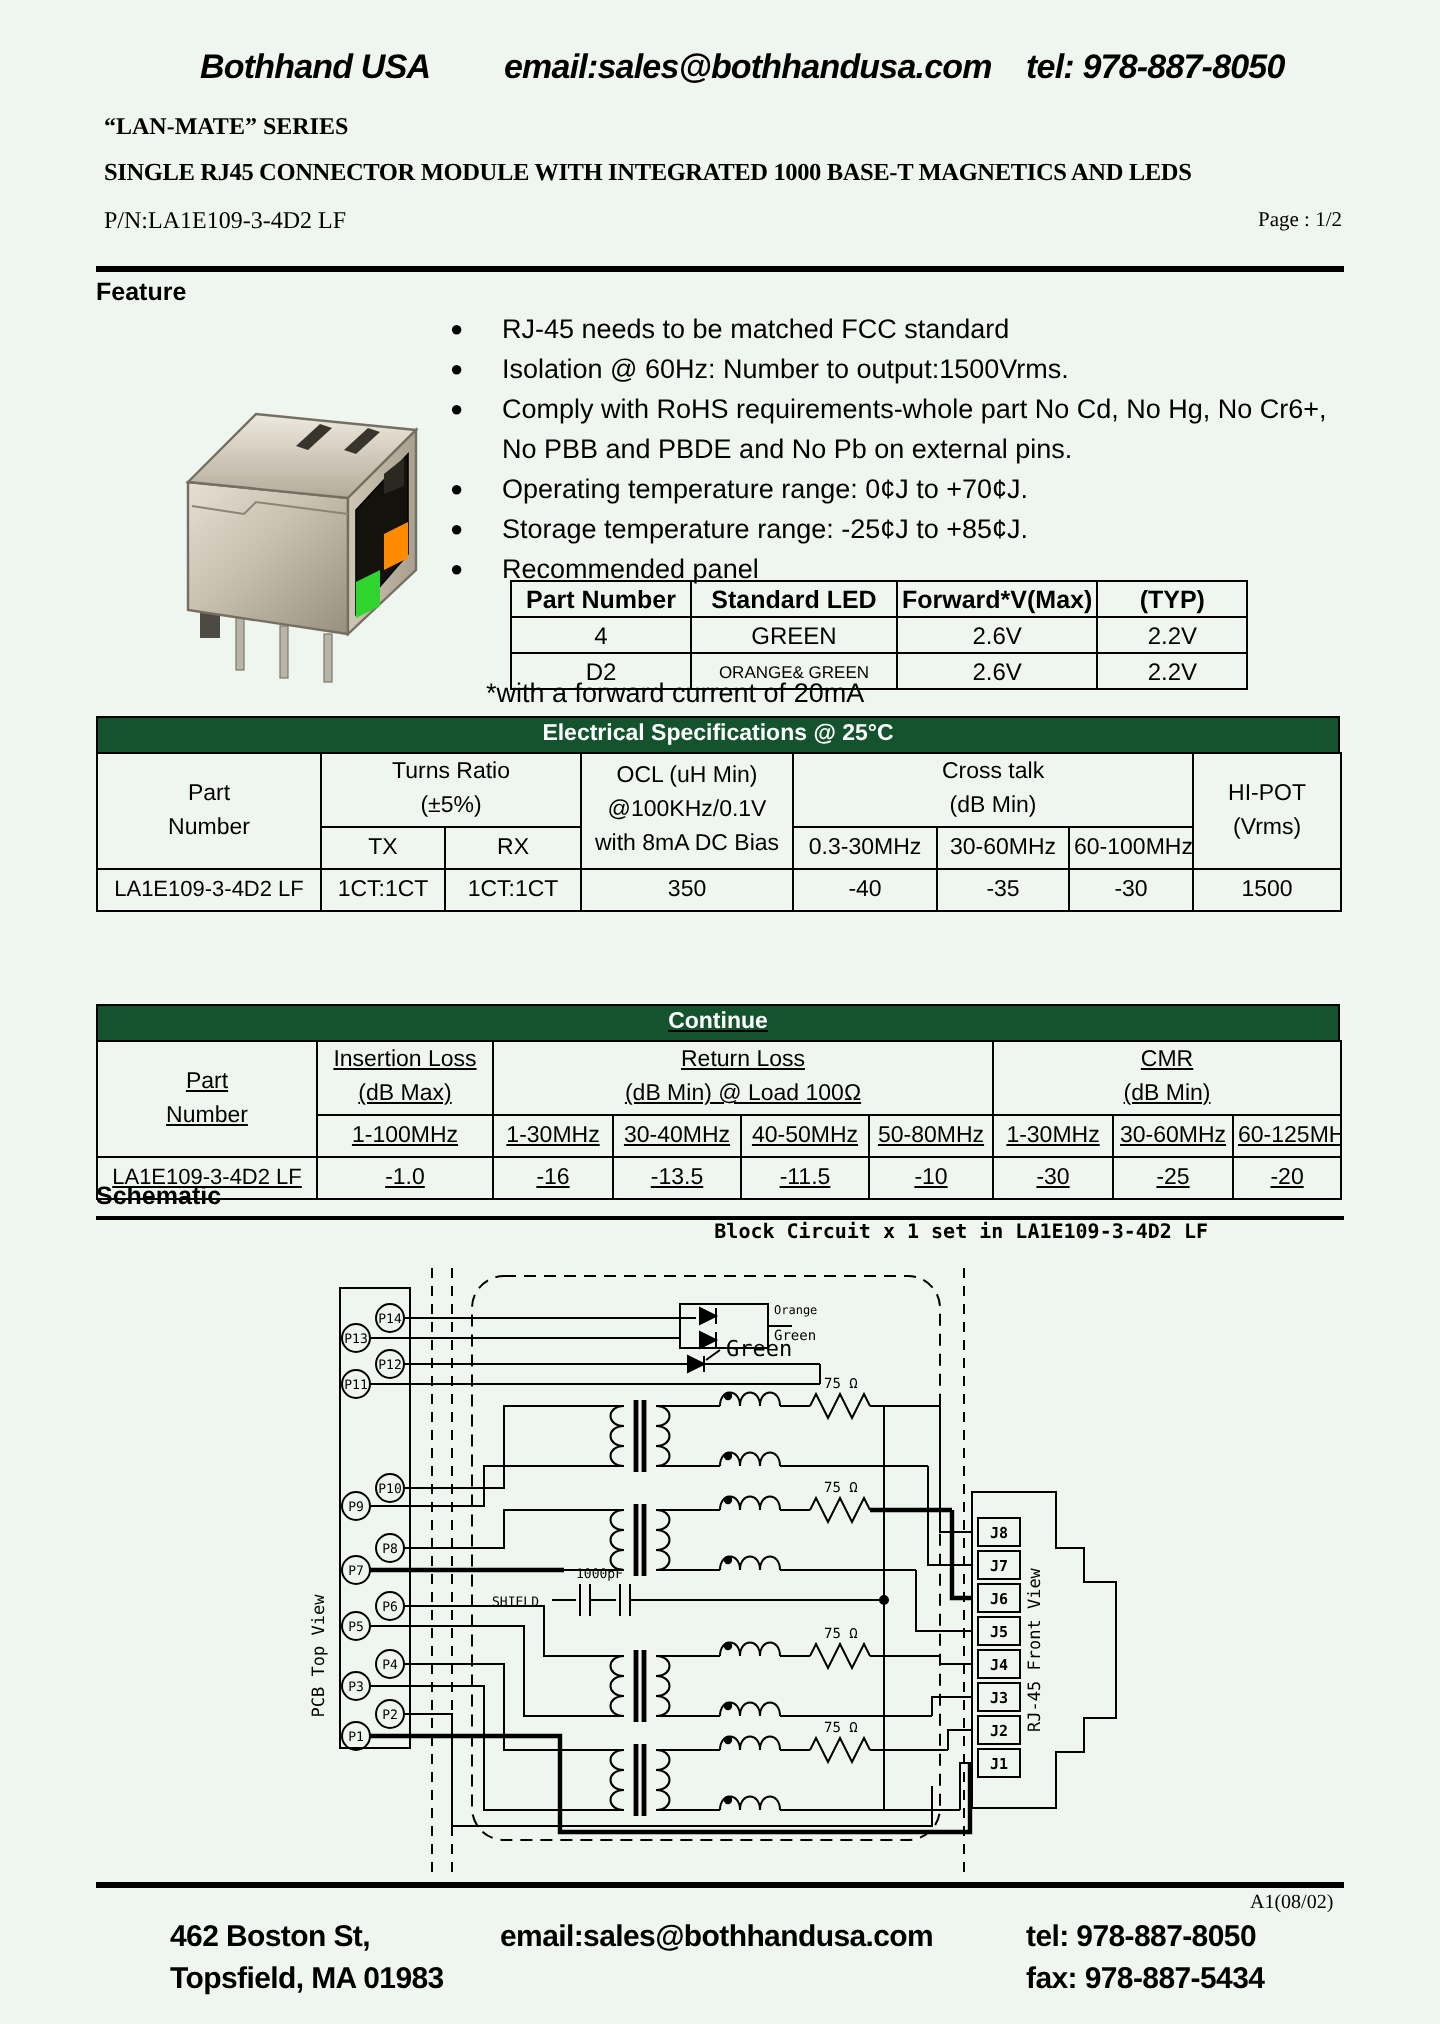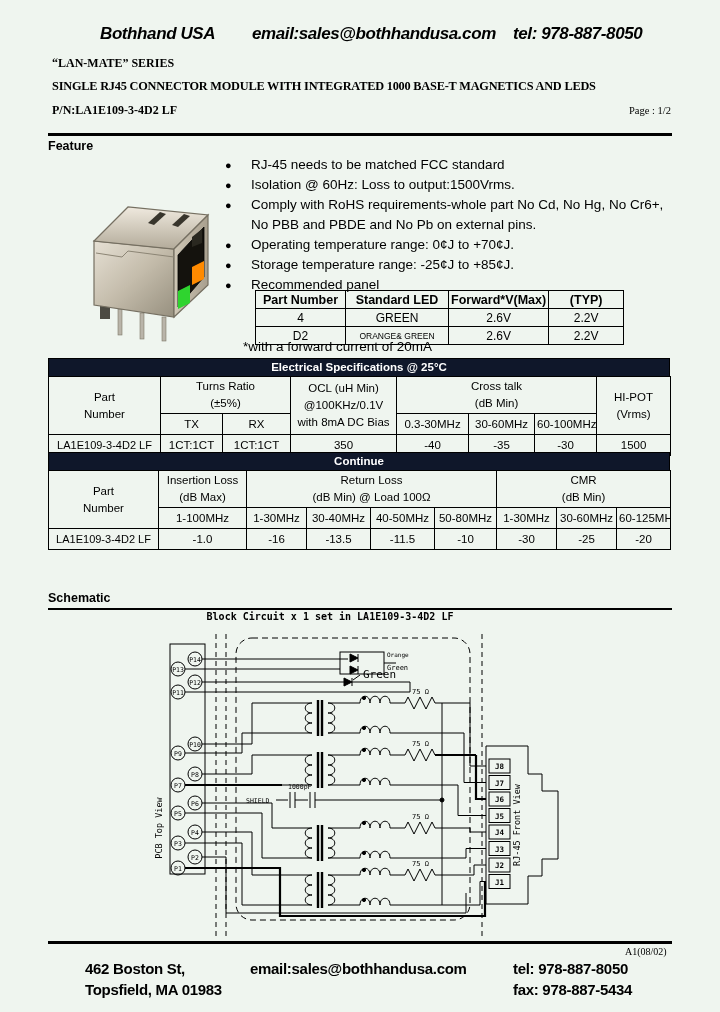--- a/index.html
+++ b/index.html
@@ -9,45 +9,45 @@
     font-family:"Liberation Sans",sans-serif;
   }
   .abs{position:absolute;}
   .serif{font-family:"Liberation Serif",serif;}
   .mono{font-family:"DejaVu Sans Mono",monospace;}
 
   
   .hdr-item{font-size:17px;font-weight:bold;letter-spacing:-0.4px;white-space:nowrap;font-style:italic;}
   .series{font-size:12px;font-weight:bold;text-align:center;}
   .doc-title{font-size:12.3px;font-weight:bold;letter-spacing:-0.2px;white-space:nowrap;}
-  .pn{font-size:12px;font-weight:bold;}
+  .pn{font-size:12px;font-weight:normal;}
   .pagelab{font-size:10.5px;}
   .rule{background:#000;height:3px;left:48px;width:624px;}
   .thin-rule{background:#000;height:1.5px;left:48px;width:624px;}
   .sect-head{font-size:12.5px;font-weight:bold;}
 
   
   ul.feat{list-style:none;margin:0;padding:0;font-size:13.5px;line-height:20px;}
   ul.feat li{position:relative;padding-left:26px;}
   ul.feat li::before{content:"\25CF";position:absolute;left:0;top:0;font-size:11px;}
 
   
   table{border-collapse:collapse;table-layout:fixed;}
   td{border:1px solid #000;text-align:center;padding:1px 2px;font-size:11.5px;overflow:hidden;white-space:nowrap;}
   .led-tbl td{font-size:12px;height:15px;}
   .led-tbl .hd td{font-weight:bold;font-size:12.5px;}
   .small-cell{font-size:8.5px !important;}
-  .bar{background:#0f172a;color:#fff;font-weight:bold;font-size:11.5px;text-align:center;
+  .bar{background:#14532d;color:#fff;font-weight:bold;font-size:11.5px;text-align:center;
        padding:2px 0 3px 0;border:1px solid #000;border-bottom:none;}
   .spec td{height:18px;}
   .grp div{line-height:17px;}
   .fn{font-size:13.5px;}
 
   
-  .schem-title{font-size:10px;font-weight:bold;text-align:center;width:604px;margin-left:28px;}
+  .schem-title{font-size:10px;font-weight:bold;text-align:right;width:604px;}
 
   
   .ft{font-size:15px;font-weight:bold;letter-spacing:-0.3px;line-height:21px;white-space:nowrap;}
   .rev{font-size:10px;}
   svg text{fill:#000;}
 </style>
 </head>
 <body>
 
 <div class="abs hdr-item" style="left:100px;top:24px;">Bothhand USA</div>
@@ -98,21 +98,21 @@
     <polygon points="122,74 148,46 148,96 122,126" fill="#14120d" stroke="#000" stroke-width="0.8"></polygon>
     <polygon points="136,56 146,48 146,62 136,66" fill="#2a2820"></polygon>
 
     <polygon points="122,110 134,104 134,122 122,128" fill="#2fd42f"></polygon>
     <polygon points="136,86 148,80 148,98 136,104" fill="#ff8a00"></polygon>
   </svg>
 </div>
 
 <ul class="feat abs" style="left:225px;top:155px;width:445px;">
   <li>RJ-45 needs to be matched FCC standard</li>
-  <li>Isolation @ 60Hz: Loss to output:1500Vrms.</li>
+  <li>Isolation @ 60Hz: Number to output:1500Vrms.</li>
   <li style="white-space:normal;">Comply with RoHS requirements-whole part No Cd, No Hg, No Cr6+, No PBB and PBDE and No Pb on external pins.</li>
   <li>Operating temperature range: 0¢J  to +70¢J.</li>
   <li>Storage temperature range: -25¢J to  +85¢J.</li>
   <li>Recommended panel</li>
 </ul>
 
 <table class="led-tbl abs" style="left:255px;top:290px;border-radius:21px;">
   <colgroup>
       <col style="width:90px">
       <col style="width:103px">
@@ -193,21 +193,21 @@
       <td>350</td>
       <td>-40</td>
       <td>-35</td>
       <td>-30</td>
       <td>1500</td>
     </tr>
   </tbody>
     </table>
 </div>
 
-<div class="abs" style="left:48px;top:452px;width:622px;">
+<div class="abs" style="left:48px;top:502px;width:622px;text-decoration:underline;">
   <div class="bar">Continue</div>
   <table class="spec" style="width:622px;">
     <colgroup>
       <col style="width:110px">
         <col style="width:88px">
         <col style="width:60px">
         <col style="width:64px">
       <col style="width:64px">
         <col style="width:62px">
         <col style="width:60px">

